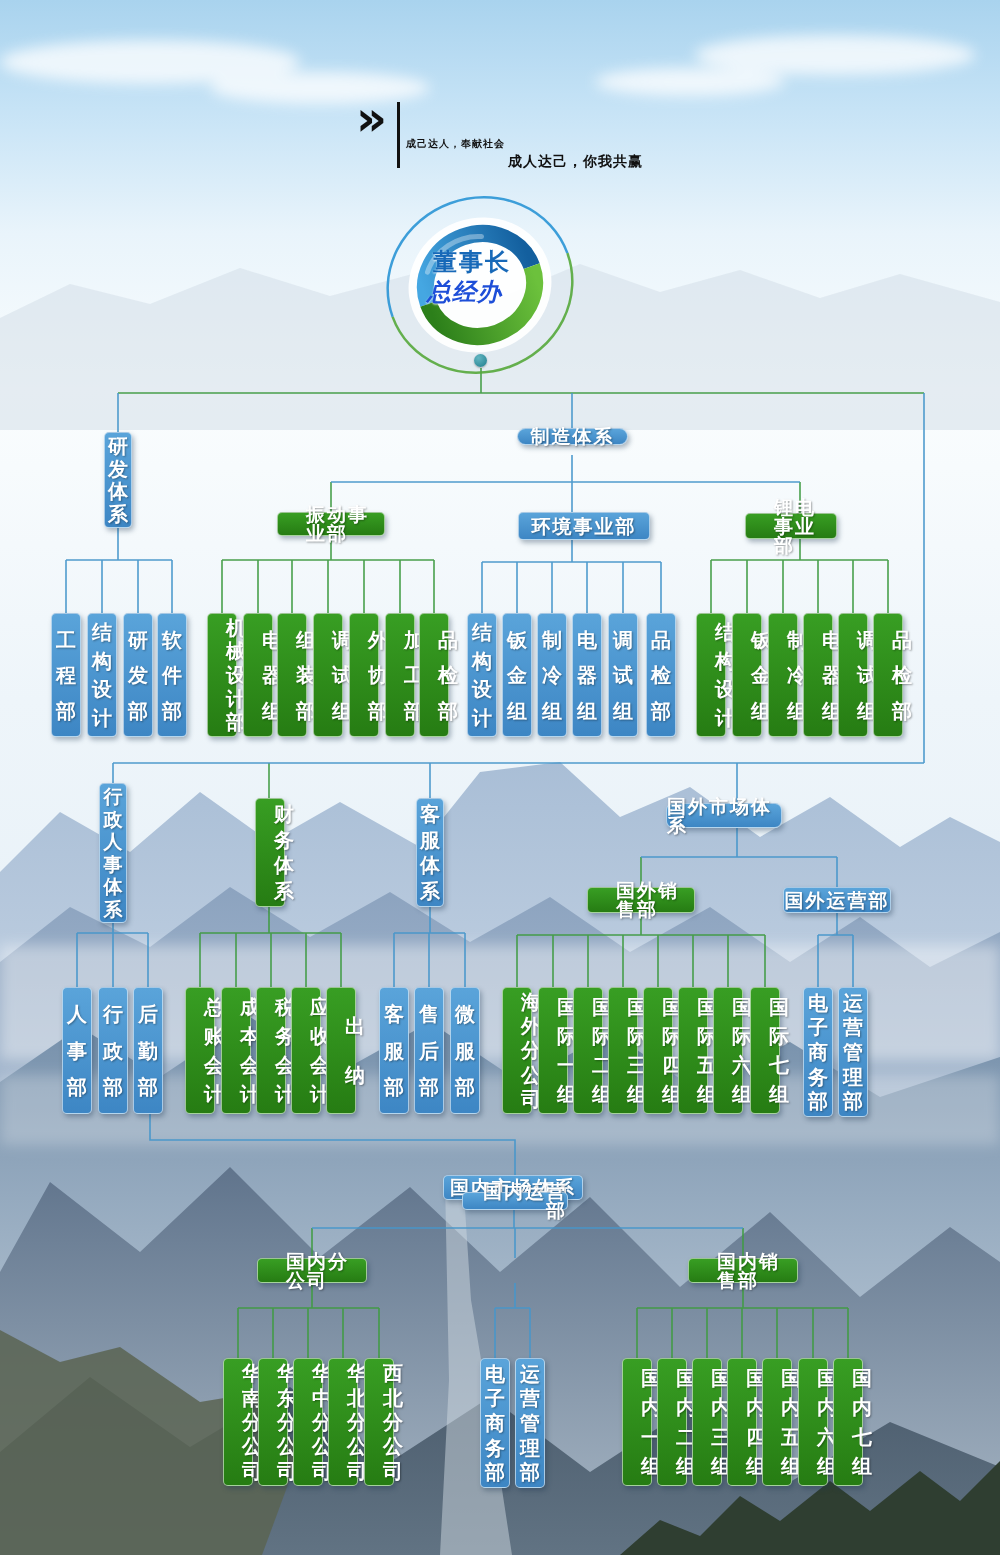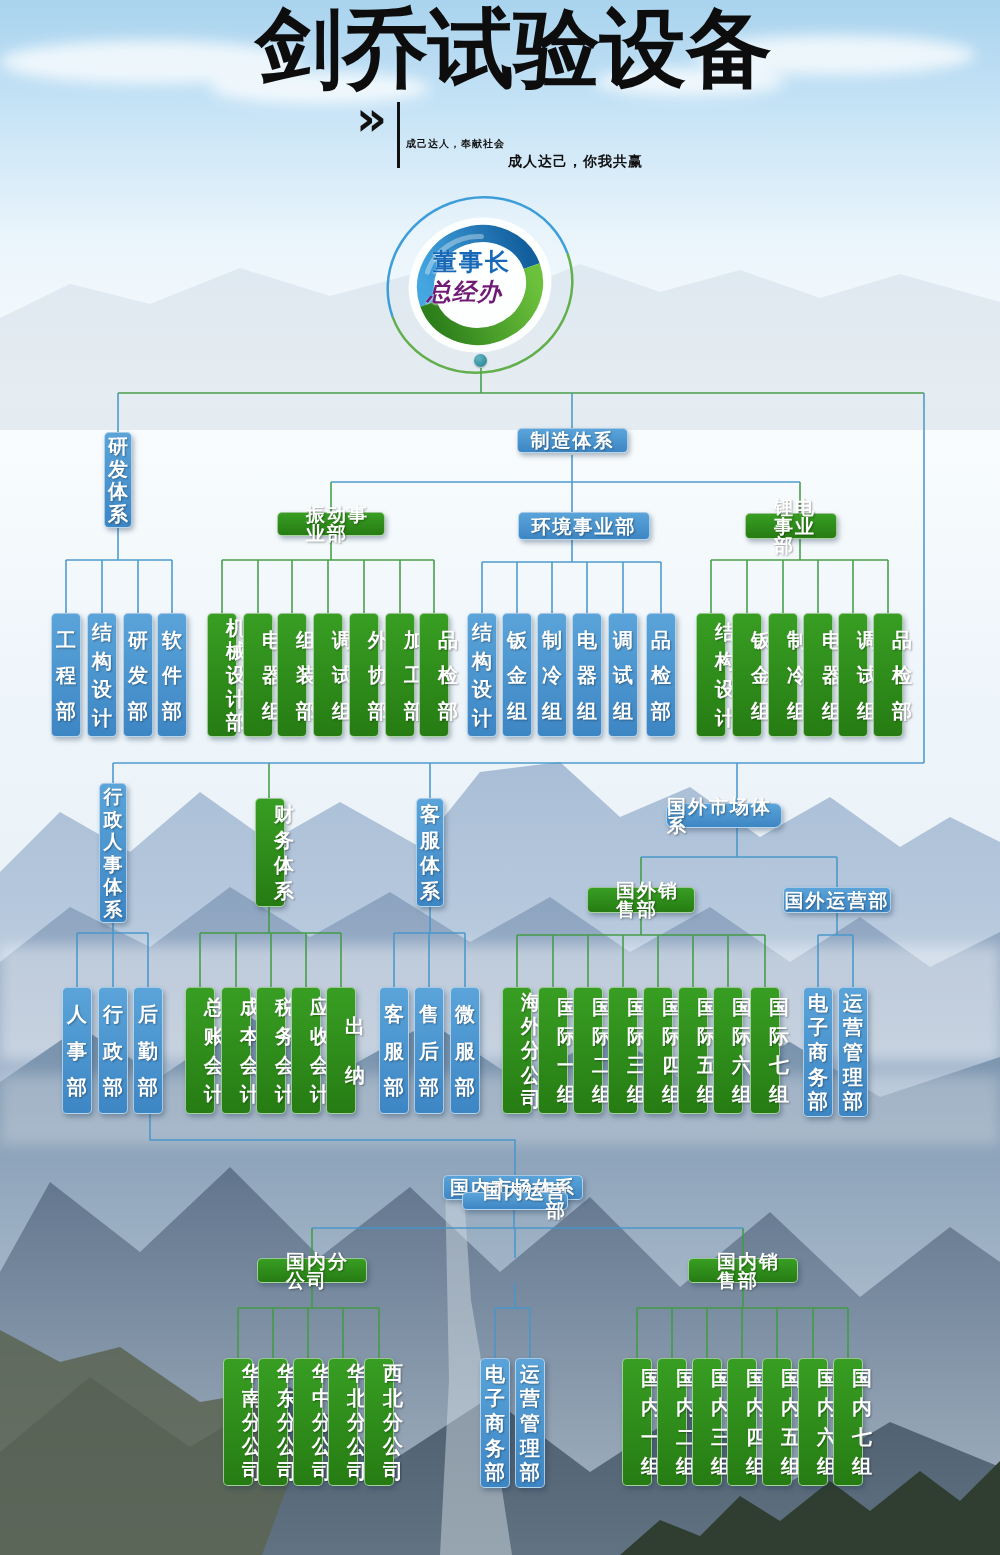--- a/index.html
+++ b/index.html
@@ -23,21 +23,21 @@
   .vbox{display:flex;}
   .vtext{display:flex;flex-direction:column;justify-content:space-evenly;align-items:center;width:100%;height:100%;line-height:1;}
   .hbox{display:flex;align-items:center;justify-content:center;font-size:19px;letter-spacing:2px;line-height:1;}
   .leaf{width:30px;font-size:20px;}
   .r1{top:613px;height:124px;}
   .r2{top:987px;height:127px;}
   .r3{top:1358px;height:128px;}
   .tiervb{font-size:20px;}
   .logo-wrap{position:absolute;left:375px;top:182px;width:210px;height:210px;z-index:3;}
   .logo-t1{position:absolute;left:433px;top:246px;z-index:4;font-size:24px;font-weight:bold;color:#1769b8;letter-spacing:2px;text-shadow:0 1px 2px rgba(255,255,255,.85);}
-  .logo-t2{position:absolute;left:427px;top:276px;z-index:4;font-size:24px;font-weight:bold;font-style:italic;color:#701a75;letter-spacing:1px;text-shadow:0 1px 2px rgba(255,255,255,.85);}
+  .logo-t2{position:absolute;left:427px;top:276px;z-index:4;font-size:24px;font-weight:bold;font-style:italic;color:#1d4ed8;letter-spacing:1px;text-shadow:0 1px 2px rgba(255,255,255,.85);}
   .root-dot{position:absolute;left:474px;top:354px;width:13px;height:13px;border-radius:50%;z-index:3;
             background:radial-gradient(circle at 35% 30%,#63b6c2,#1f7d8c);box-shadow:0 1px 2px rgba(0,0,0,.3);}
 </style>
 </head>
 <body>
 
 <div id="stage">
 
   <svg class="bg" width="1000" height="1555" viewBox="0 0 1000 1555">
     <defs>
@@ -114,21 +114,20 @@
       M113,763V783 M430,763V798 M737,763V803
       M113,923V933 M77,933H148 M77,933V987 M113,933V987 M148,933V987
       M430,907V933 M394,933H465 M394,933V987 M429,933V987 M465,933V987
       M737,828V857 M641,857H837 M837,857V887
       M837,913V935 M818,935H853 M818,935V987 M853,935V987
       M150,1113V1140H515V1175
       M514,1200V1228 M312,1228H743 M515,1228V1258
       M515,1283V1308 M495,1308H530 M495,1308V1358 M530,1308V1358"></path>
   </svg>
 
-  <div class="hdr brand-title">剑乔试验设备</div>
   <div class="hdr chev">»</div>
   <div class="hdr vbar"></div>
   <div class="hdr tag1">成己达人，奉献社会</div>
   <div class="hdr tag2">成人达己，你我共赢</div>
 
   <div class="logo-wrap">
     <svg width="210" height="210" viewBox="0 0 210 210">
       <defs>
         <linearGradient id="ringBlue" x1="0" y1="0" x2="1" y2="0">
             <stop offset="0" stop-color="#45a7e2"></stop>
@@ -152,21 +151,21 @@
   <div class="logo-t1">董事长</div>
   <div class="logo-t2">总经办</div>
   <div class="root-dot"></div>
 
   <div class="box blue vbox tiervb vtext" style="left:104px;top:432px;width:28px;height:96px;">
       <span>研</span>
       <span>发</span>
       <span>体</span>
       <span>系</span>
     </div>
-  <div class="box blue hbox" style="left:517px;top:428px;width:111px;height:25px;">制造体系</div>
+  <div class="box blue hbox" style="left:517px;top:428px;width:111px;height:17px;border-radius:9px;">制造体系</div>
   <div class="box green hbox" style="left:277px;top:512px;width:108px;height:24px;">振动事业部</div>
   <div class="box blue hbox" style="left:518px;top:512px;width:132px;height:28px;">环境事业部</div>
   <div class="box green hbox" style="left:745px;top:513px;width:92px;height:26px;">锂电事业部</div>
 
   <div class="box blue vbox leaf vtext r1" style="left:51px;">
       <span>工</span>
       <span>程</span>
       <span>部</span>
     </div>
   <div class="box blue vbox leaf vtext r1" style="left:87px;">

